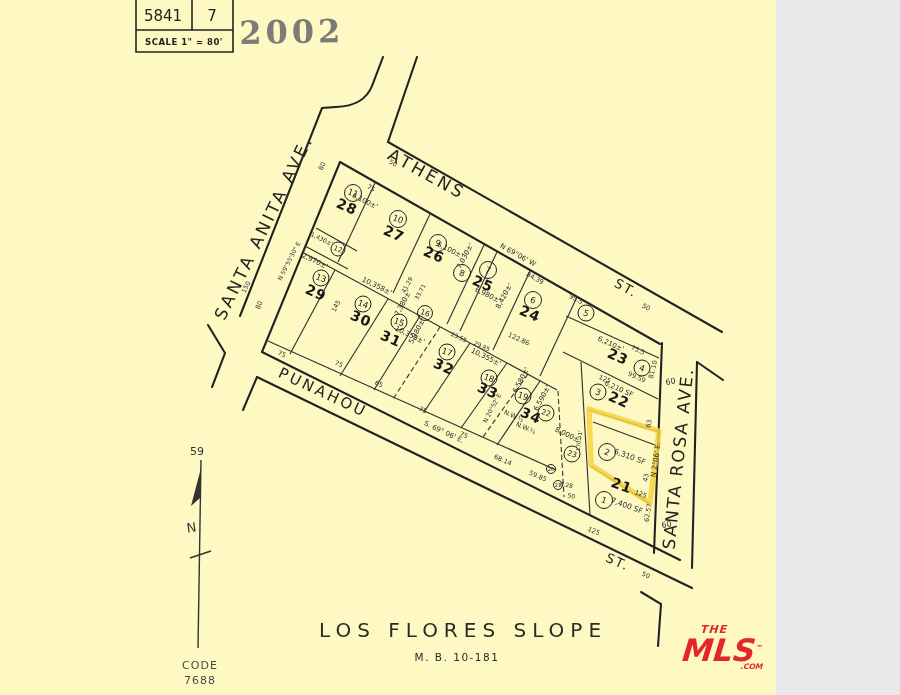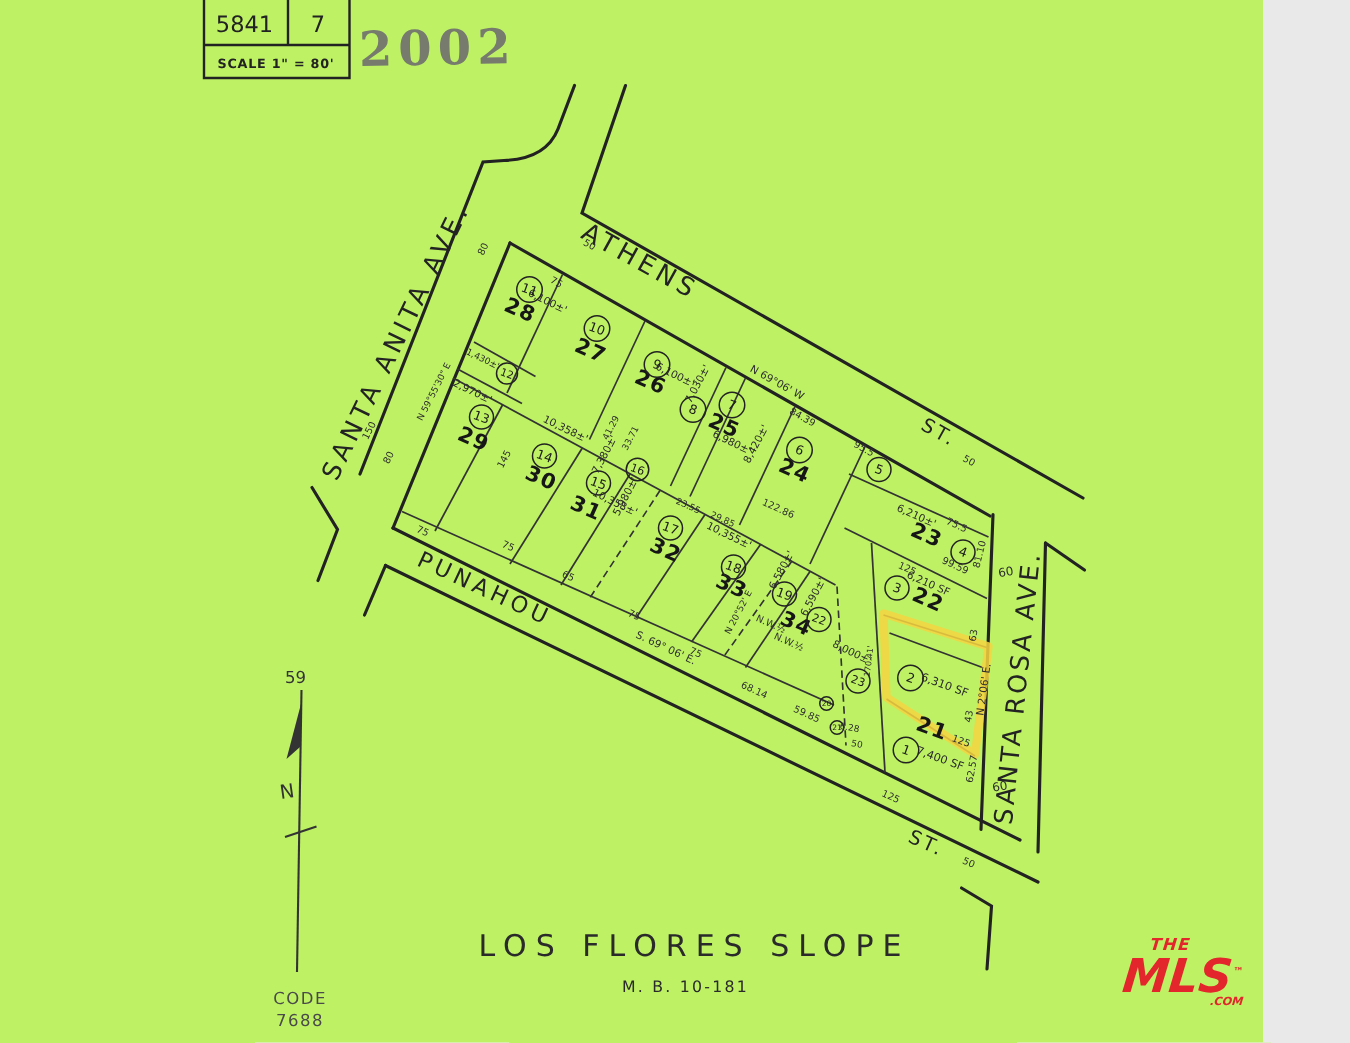--- a/index.html
+++ b/index.html
@@ -1,16 +1,16 @@
 <!DOCTYPE html>
 <html><head>
 <meta charset="utf-8">
 <style>
   html,body{margin:0;padding:0;background:#e9e9e9;}
-  .page{position:relative;width:842px;height:695px;background:#bef264;overflow:hidden;
+  .page{position:relative;width:776px;height:695px;background:#fef9c3;overflow:hidden;
         font-family:"DejaVu Sans", sans-serif;}
   svg text{fill:#1c1c1c;}
   .street-lbl{font-size:17px;letter-spacing:3px;fill:#232323;}
   .street-sm{font-size:13px;letter-spacing:2px;fill:#232323;}
   .lotnum{font-size:14px;font-weight:bold;fill:#161616;letter-spacing:1px;}
   .area{font-size:7px;fill:#2a2a2a;}
   .dim{font-size:6.5px;fill:#2e2e2e;}
   .bearing{font-size:7px;fill:#2e2e2e;}
   .circnum{font-size:8.5px;fill:#1c1c1c;}
   .tinynum{font-size:5px;fill:#1c1c1c;}

